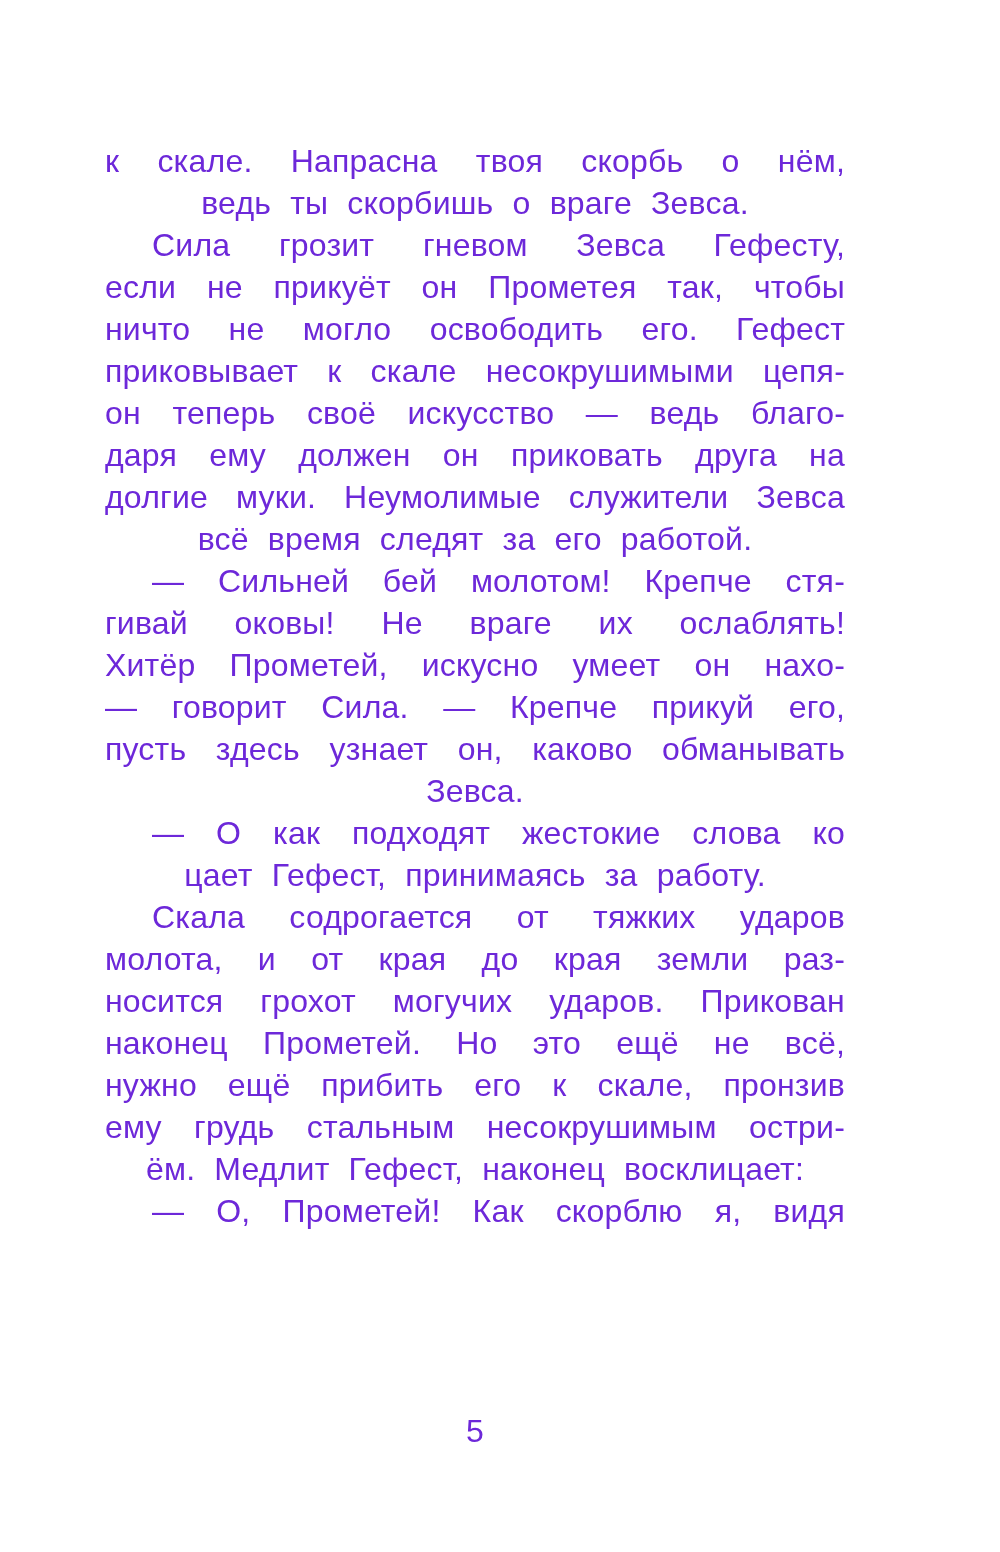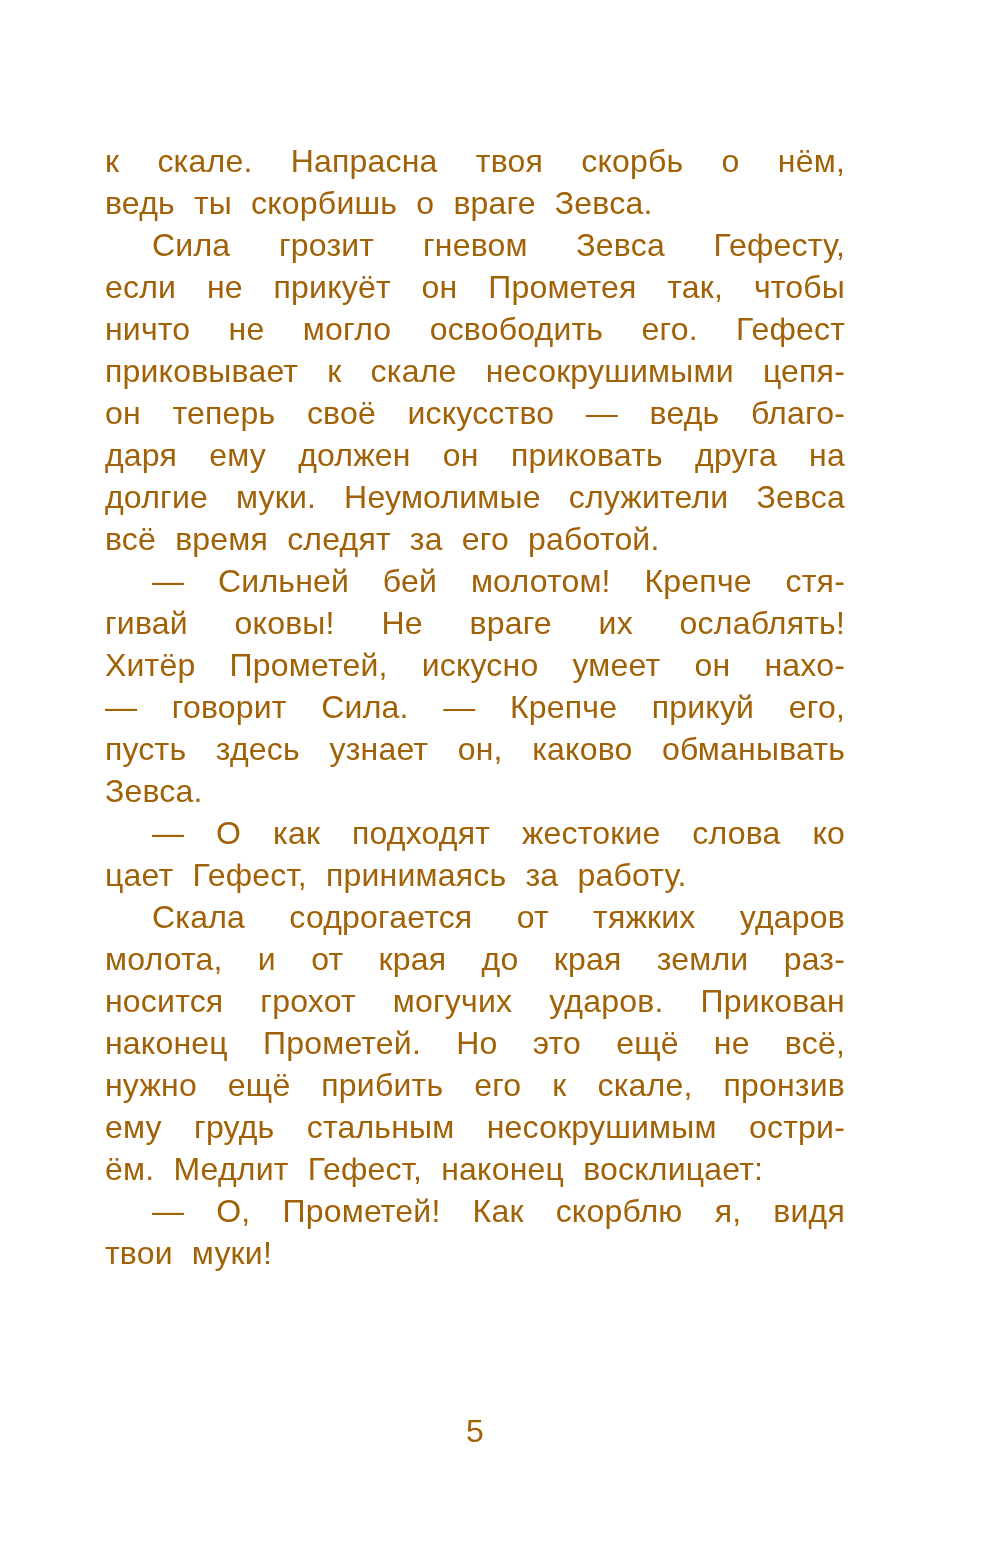--- a/index.html
+++ b/index.html
@@ -6,21 +6,21 @@
     margin: 0;
     padding: 0;
     background: #ffffff;
   }
   .page {
     position: relative;
     width: 1000px;
     height: 1552px;
     background: #ffffff;
     font-family: "Liberation Sans", sans-serif;
-    color: #a16207;
+    color: #6d28d9;
     overflow: hidden;
   }
   .text-block {
     position: absolute;
     left: 105px;
     top: 140px;
     width: 740px;
   }
   .line {
     font-size: 32px;
@@ -32,21 +32,21 @@
   .line.justify {
     text-align: justify;
   }
   .line.justify::after {
     content: "";
     display: inline-block;
     width: 100%;
     height: 0;
   }
   .line.left {
-    text-align: left;
+    text-align: center;
     word-spacing: 10px;
   }
   .line.indent {
     text-indent: 47px;
   }
   .page-number {
     position: absolute;
     left: 105px;
     top: 1410px;
     width: 740px;
@@ -79,16 +79,15 @@
       <div class="line justify indent">— О как подходят жестокие слова ко</div>
       <div class="line left">цает Гефест, принимаясь за работу.</div>
       <div class="line justify indent">Скала содрогается от тяжких ударов</div>
       <div class="line justify">молота, и от края до края земли раз-</div>
       <div class="line justify">носится грохот могучих ударов. Прикован</div>
       <div class="line justify">наконец Прометей. Но это ещё не всё,</div>
       <div class="line justify">нужно ещё прибить его к скале, пронзив</div>
       <div class="line justify">ему грудь стальным несокрушимым остри-</div>
       <div class="line left">ём. Медлит Гефест, наконец восклицает:</div>
       <div class="line justify indent">— О, Прометей! Как скорблю я, видя</div>
-      <div class="line left">твои муки!</div>
     </div>
   <div class="page-number">5</div>
 </div>
 
 </body></html>

